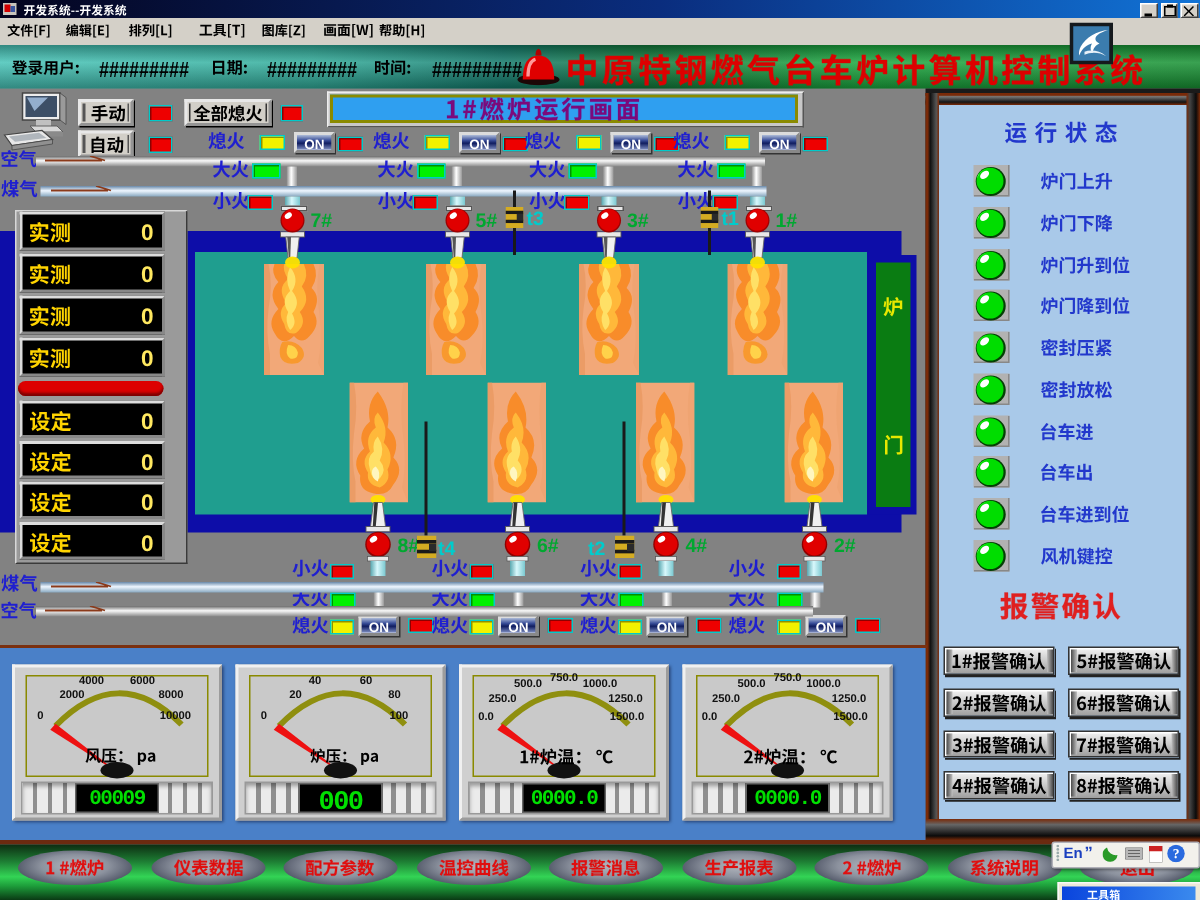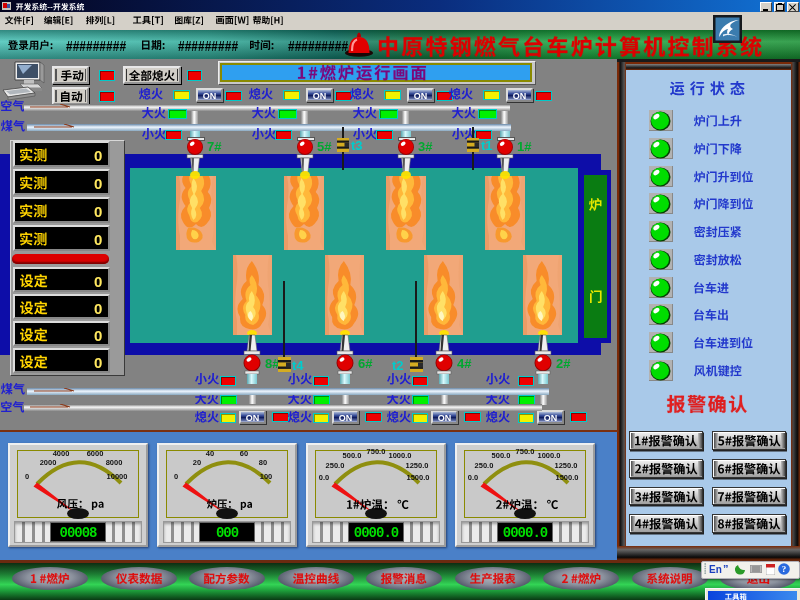--- a/index.html
+++ b/index.html
@@ -1181,21 +1181,21 @@
       <g fill="#000">
         <use href="#u98CE" x="0"></use>
         <use href="#u538B" x="1000"></use>
         <use href="#uFF1A" x="2000"></use>
         <use href="#u70" x="3227"></use>
         <use href="#u61" x="3871"></use>
       </g>
     </svg>
     <div style="position:absolute;left:14px;top:521px;width:128px;height:22px;background:repeating-linear-gradient(90deg,#ebebeb 0 7px,#8f8f8f 7px 10px);border:1px solid #999;box-sizing:border-box;box-shadow:inset 0 2px 3px rgba(0,0,0,.35)"></div>
     <div style="position:absolute;left:50px;top:521.5px;width:56px;height:20px;background:#000;border:1px solid #666;box-sizing:border-box"></div>
-    <div style="position:absolute;left:78px;transform:translateX(-50%);top:525.5px;font-family:'Liberation Mono',sans-serif;font-size:14px;font-weight:700;color:#00e000;letter-spacing:-1px;line-height:1;white-space:pre">00008</div>
+    <div style="position:absolute;left:78px;transform:translateX(-50%);top:525.5px;font-family:'Liberation Mono',sans-serif;font-size:14px;font-weight:700;color:#00e000;letter-spacing:-1px;line-height:1;white-space:pre">00009</div>
     <div style="position:absolute;left:157px;top:443px;width:140px;height:104px;background:#cfcfcf;border:2px outset #f0f0f0;box-sizing:border-box;box-shadow:1px 1px 2px rgba(0,0,30,.5)"></div>
     <div style="position:absolute;left:166px;top:449.5px;width:122px;height:68px;background:#c9c9c9;border:1px solid #8a8a00;box-sizing:border-box"></div>
     <svg style="position:absolute;left:166px;top:450px;width:122px;height:78px;overflow:visible" viewBox="0 0 122 78">
       <path d="M20 34 Q 62 -9 104 33" stroke="#8f8f0f" stroke-width="4" fill="none"></path>
       <text x="10" y="29" font-family="Liberation Sans" font-size="7.5" font-weight="bold" fill="#111" text-anchor="middle">0</text>
       <text x="31" y="15" font-family="Liberation Sans" font-size="7.5" font-weight="bold" fill="#111" text-anchor="middle">20</text>
       <text x="44" y="6" font-family="Liberation Sans" font-size="7.5" font-weight="bold" fill="#111" text-anchor="middle">40</text>
       <text x="78" y="6" font-family="Liberation Sans" font-size="7.5" font-weight="bold" fill="#111" text-anchor="middle">60</text>
       <text x="97" y="15" font-family="Liberation Sans" font-size="7.5" font-weight="bold" fill="#111" text-anchor="middle">80</text>
       <text x="100" y="29" font-family="Liberation Sans" font-size="7.5" font-weight="bold" fill="#111" text-anchor="middle">100</text>
@@ -1206,21 +1206,21 @@
       <g fill="#000">
         <use href="#u7089" x="0"></use>
         <use href="#u538B" x="1000"></use>
         <use href="#uFF1A" x="2000"></use>
         <use href="#u70" x="3227"></use>
         <use href="#u61" x="3871"></use>
       </g>
     </svg>
     <div style="position:absolute;left:163px;top:521px;width:128px;height:22px;background:repeating-linear-gradient(90deg,#ebebeb 0 7px,#8f8f8f 7px 10px);border:1px solid #999;box-sizing:border-box;box-shadow:inset 0 2px 3px rgba(0,0,0,.35)"></div>
     <div style="position:absolute;left:199px;top:521.5px;width:56px;height:20px;background:#000;border:1px solid #666;box-sizing:border-box"></div>
-    <div style="position:absolute;left:227px;transform:translateX(-50%);top:525.5px;font-family:'Liberation Mono',sans-serif;font-size:14px;font-weight:700;color:#00e000;letter-spacing:-1px;line-height:1;white-space:pre">000</div>
+    <div style="position:absolute;left:227px;transform:translateX(-50%);top:525.5px;font-family:'Liberation Mono',sans-serif;font-size:18px;font-weight:700;color:#00e000;letter-spacing:-1px;line-height:1;white-space:pre">000</div>
     <div style="position:absolute;left:306px;top:443px;width:140px;height:104px;background:#cfcfcf;border:2px outset #f0f0f0;box-sizing:border-box;box-shadow:1px 1px 2px rgba(0,0,30,.5)"></div>
     <div style="position:absolute;left:315px;top:449.5px;width:122px;height:68px;background:#c9c9c9;border:1px solid #8a8a00;box-sizing:border-box"></div>
     <svg style="position:absolute;left:315px;top:450px;width:122px;height:78px;overflow:visible" viewBox="0 0 122 78">
       <path d="M20 34 Q 62 -9 104 33" stroke="#8f8f0f" stroke-width="4" fill="none"></path>
       <text x="9" y="30" font-family="Liberation Sans" font-size="7.5" font-weight="bold" fill="#111" text-anchor="middle">0.0</text>
       <text x="20" y="18" font-family="Liberation Sans" font-size="7.5" font-weight="bold" fill="#111" text-anchor="middle">250.0</text>
       <text x="37" y="8" font-family="Liberation Sans" font-size="7.5" font-weight="bold" fill="#111" text-anchor="middle">500.0</text>
       <text x="61" y="4" font-family="Liberation Sans" font-size="7.5" font-weight="bold" fill="#111" text-anchor="middle">750.0</text>
       <text x="85" y="8" font-family="Liberation Sans" font-size="7.5" font-weight="bold" fill="#111" text-anchor="middle">1000.0</text>
       <text x="102" y="18" font-family="Liberation Sans" font-size="7.5" font-weight="bold" fill="#111" text-anchor="middle">1250.0</text>

